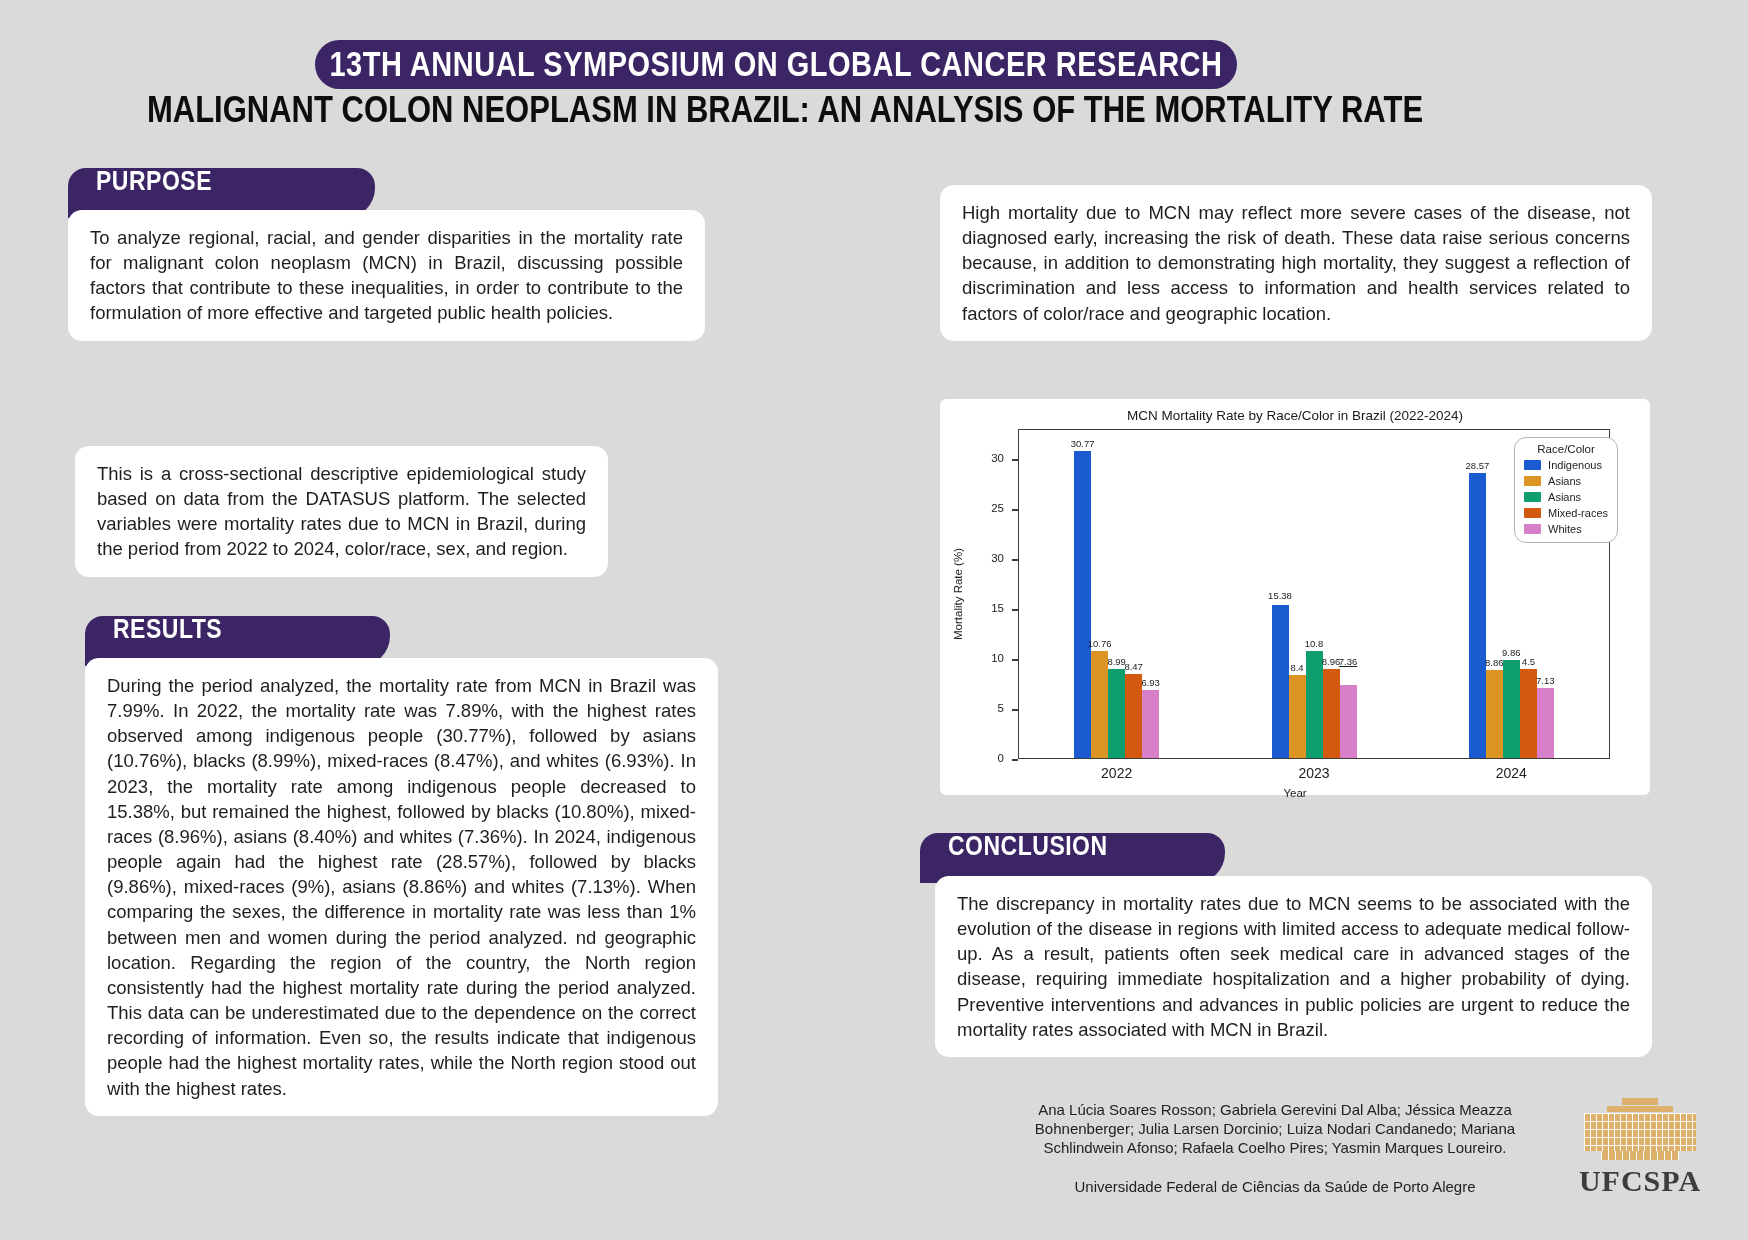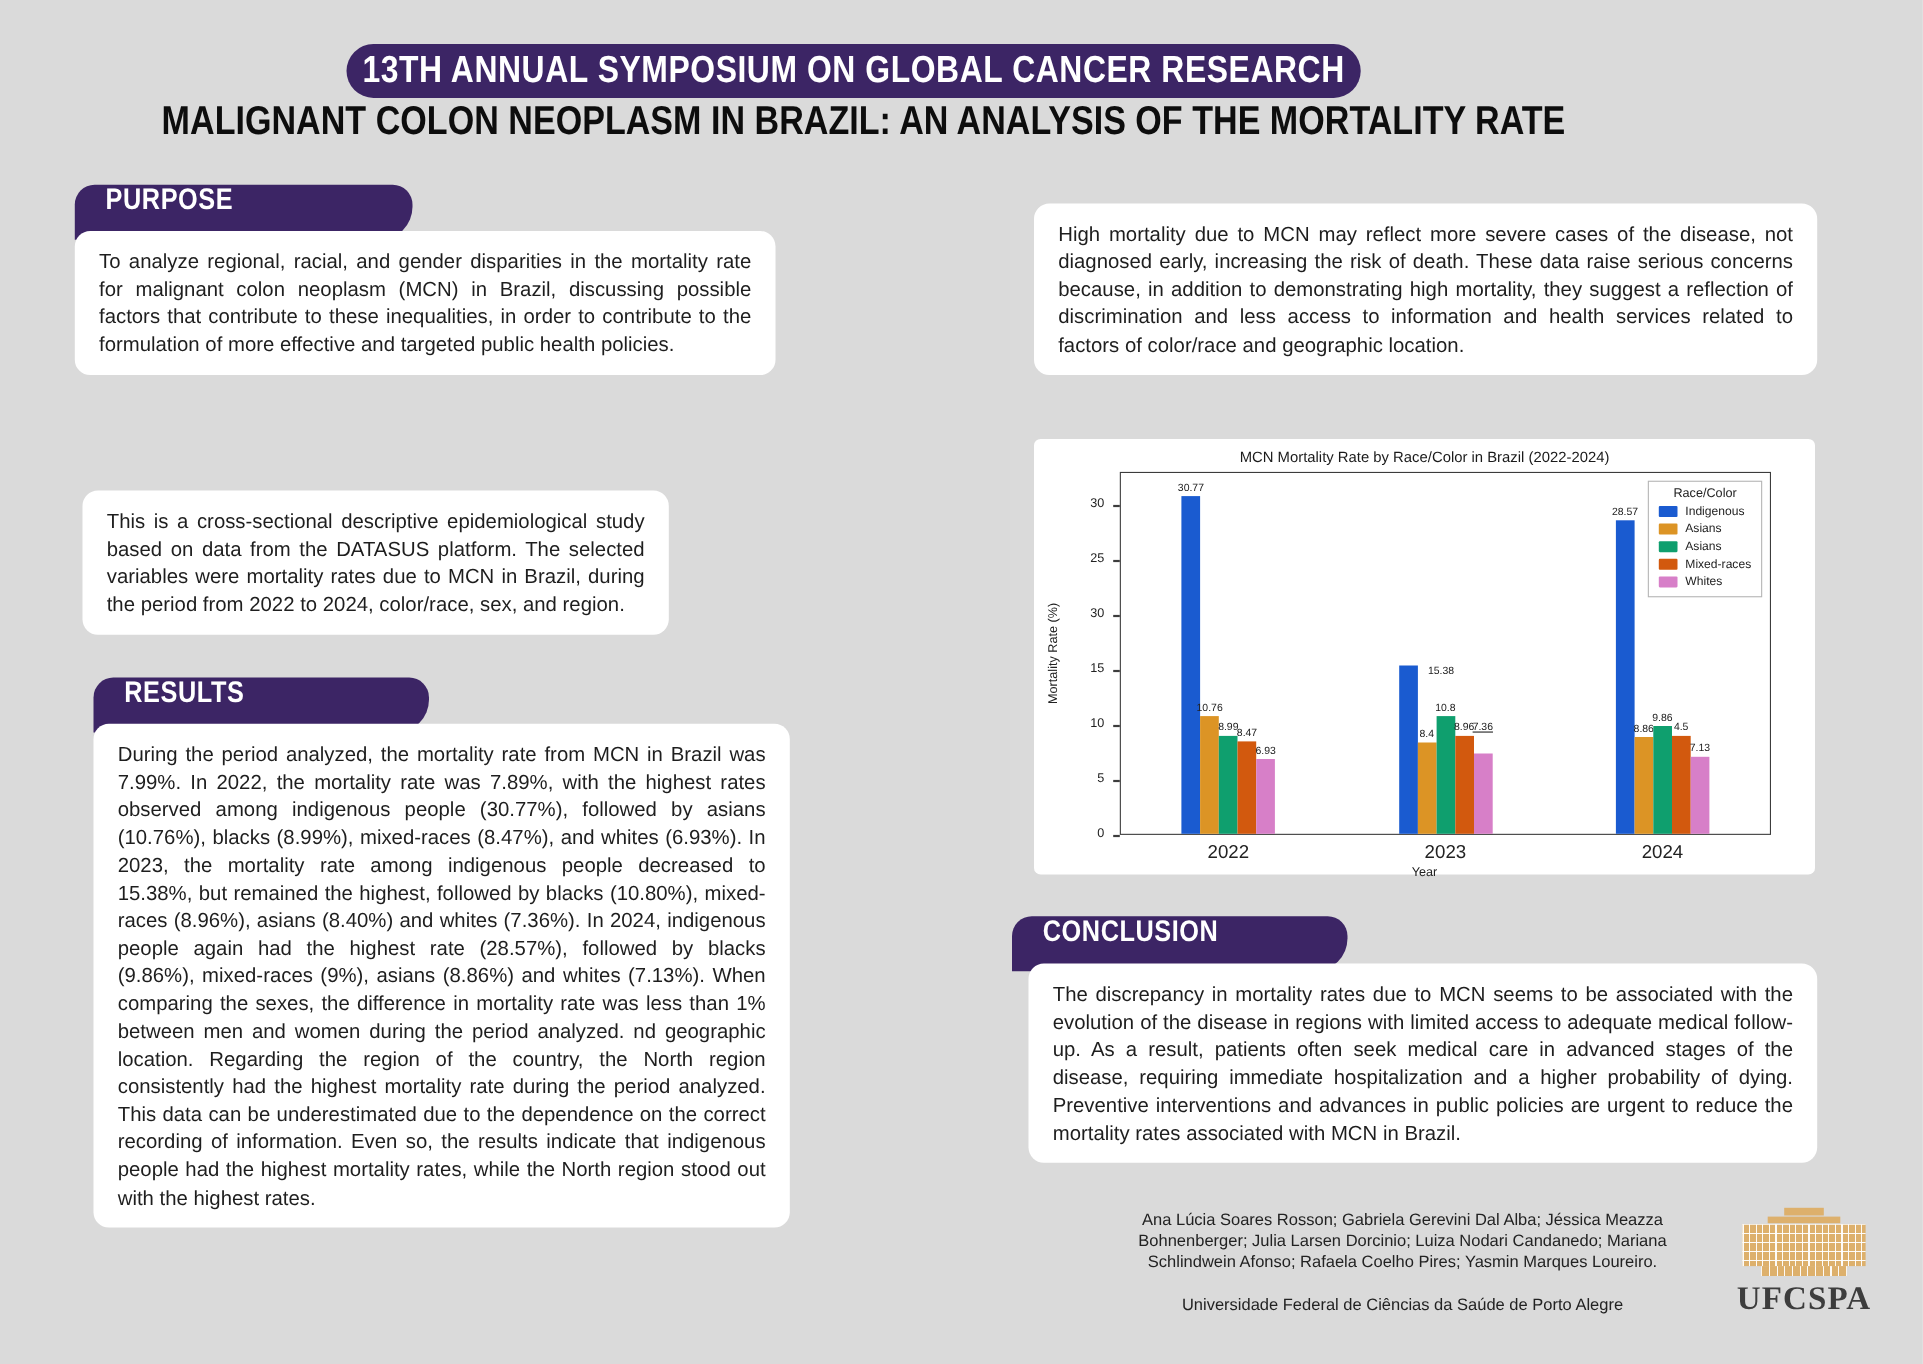--- a/index.html
+++ b/index.html
@@ -37,21 +37,21 @@
   .tab-conclusion{left:920px;top:833px;width:305px;}
   .box-conclusion{left:935px;top:876px;width:717px;}
 
   
   .chart-panel{position:absolute;left:940px;top:399px;width:710px;height:396px;background:#fff;
                border-radius:6px;z-index:2;}
   .chart-title{position:absolute;left:0;top:9px;width:100%;text-align:center;font-size:13.5px;color:#1a1a1a;}
   .plot{position:absolute;border:1.5px solid #3c3c3c;background:#fff;box-sizing:border-box;}
   .ytick-label{position:absolute;font-size:11.5px;color:#222;text-align:right;width:26px;}
   .ytick-mark{position:absolute;height:1.5px;width:6px;background:#3c3c3c;}
-  .xtick-label{position:absolute;font-size:17px;color:#222;text-align:center;width:80px;}
+  .xtick-label{position:absolute;font-size:14px;color:#222;text-align:center;width:80px;}
   .xaxis-label{position:absolute;font-size:11.5px;color:#222;text-align:center;width:100%;}
   .yaxis-label{position:absolute;font-size:11.5px;color:#222;white-space:nowrap;
                transform:translate(-50%,-50%) rotate(-90deg);}
   .bar{position:absolute;}
   .bar-label{position:absolute;font-size:9.5px;color:#222;white-space:nowrap;transform:translateX(-50%);}
   .legend{position:absolute;background:#fff;border:1px solid #b5b5b5;padding:5px 9px 7px 9px;z-index:3;}
   .legend-title{font-size:11.5px;color:#222;text-align:center;margin-bottom:3px;}
   .legend-row{display:flex;align-items:center;margin-top:4px;}
   .legend-swatch{width:17px;height:10px;border-radius:1px;margin-right:7px;flex:none;}
   .legend-label{font-size:11px;color:#222;white-space:nowrap;}
@@ -132,41 +132,41 @@
       <div class="bar" style="left: 151.167px; top: 252.4px; width: 17px; height: 106.6px; background: rgb(220, 148, 37);"></div>
       <div class="bar-label" style="left: 159.667px; top: 239.4px;">10.76</div>
       <div class="bar" style="left: 168.167px; top: 270.1px; width: 17px; height: 88.9px; background: rgb(15, 159, 110);"></div>
       <div class="bar-label" style="left: 176.667px; top: 257.1px;">8.99</div>
       <div class="bar" style="left: 185.167px; top: 275.3px; width: 17px; height: 83.7px; background: rgb(210, 89, 14);"></div>
       <div class="bar-label" style="left: 193.667px; top: 262.3px;">8.47</div>
       <div class="bar" style="left: 202.167px; top: 290.7px; width: 17px; height: 68.3px; background: rgb(215, 127, 200);"></div>
       <div class="bar-label" style="left: 210.667px; top: 277.7px;">6.93</div>
       <div class="xtick-label" style="left: 334px; top: 366px;">2023</div>
       <div class="bar" style="left: 331.5px; top: 206.2px; width: 17px; height: 152.8px; background: rgb(26, 91, 208);"></div>
-      <div class="bar-label" style="left: 340px; top: 206px; margin-left: 30px;">15.38</div>
+      <div class="bar-label" style="left: 340px; top: 191px;">15.38</div>
       <div class="bar" style="left: 348.5px; top: 276px; width: 17px; height: 83px; background: rgb(220, 148, 37);"></div>
       <div class="bar-label" style="left: 357px; top: 263px;">8.4</div>
       <div class="bar" style="left: 365.5px; top: 252px; width: 17px; height: 107px; background: rgb(15, 159, 110);"></div>
       <div class="bar-label" style="left: 374px; top: 239px;">10.8</div>
       <div class="bar" style="left: 382.5px; top: 270.4px; width: 17px; height: 88.6px; background: rgb(210, 89, 14);"></div>
       <div class="bar-label" style="left: 391px; top: 257.4px;">8.96</div>
       <div class="bar" style="left: 399.5px; top: 286.4px; width: 17px; height: 72.6px; background: rgb(215, 127, 200);"></div>
       <div class="bar-label" style="left: 408px; top: 257px; text-decoration: underline;">7.36</div>
       <div class="xtick-label" style="left: 531.333px; top: 366px;">2024</div>
       <div class="bar" style="left: 528.833px; top: 74.3px; width: 17px; height: 284.7px; background: rgb(26, 91, 208);"></div>
       <div class="bar-label" style="left: 537.333px; top: 61.3px;">28.57</div>
       <div class="bar" style="left: 545.833px; top: 271.4px; width: 17px; height: 87.6px; background: rgb(220, 148, 37);"></div>
       <div class="bar-label" style="left: 554.333px; top: 258.4px;">8.86</div>
       <div class="bar" style="left: 562.833px; top: 261.4px; width: 17px; height: 97.6px; background: rgb(15, 159, 110);"></div>
       <div class="bar-label" style="left: 571.333px; top: 248.4px;">9.86</div>
       <div class="bar" style="left: 579.833px; top: 270px; width: 17px; height: 89px; background: rgb(210, 89, 14);"></div>
       <div class="bar-label" style="left: 588.333px; top: 257px;">4.5</div>
       <div class="bar" style="left: 596.833px; top: 288.7px; width: 17px; height: 70.3px; background: rgb(215, 127, 200);"></div>
       <div class="bar-label" style="left: 605.333px; top: 275.7px;">7.13</div>
-      <div class="legend" style="right: 48px; top: 38px;">
+      <div class="legend" style="right: 32px; top: 38px; border-radius: 12px;">
         <div class="legend-title">Race/Color</div>
         <div class="legend-row">
           <div class="legend-swatch" style="background: rgb(26, 91, 208);"></div>
           <div class="legend-label">Indigenous</div>
         </div>
         <div class="legend-row">
           <div class="legend-swatch" style="background: rgb(220, 148, 37);"></div>
           <div class="legend-label">Asians</div>
         </div>
         <div class="legend-row">

